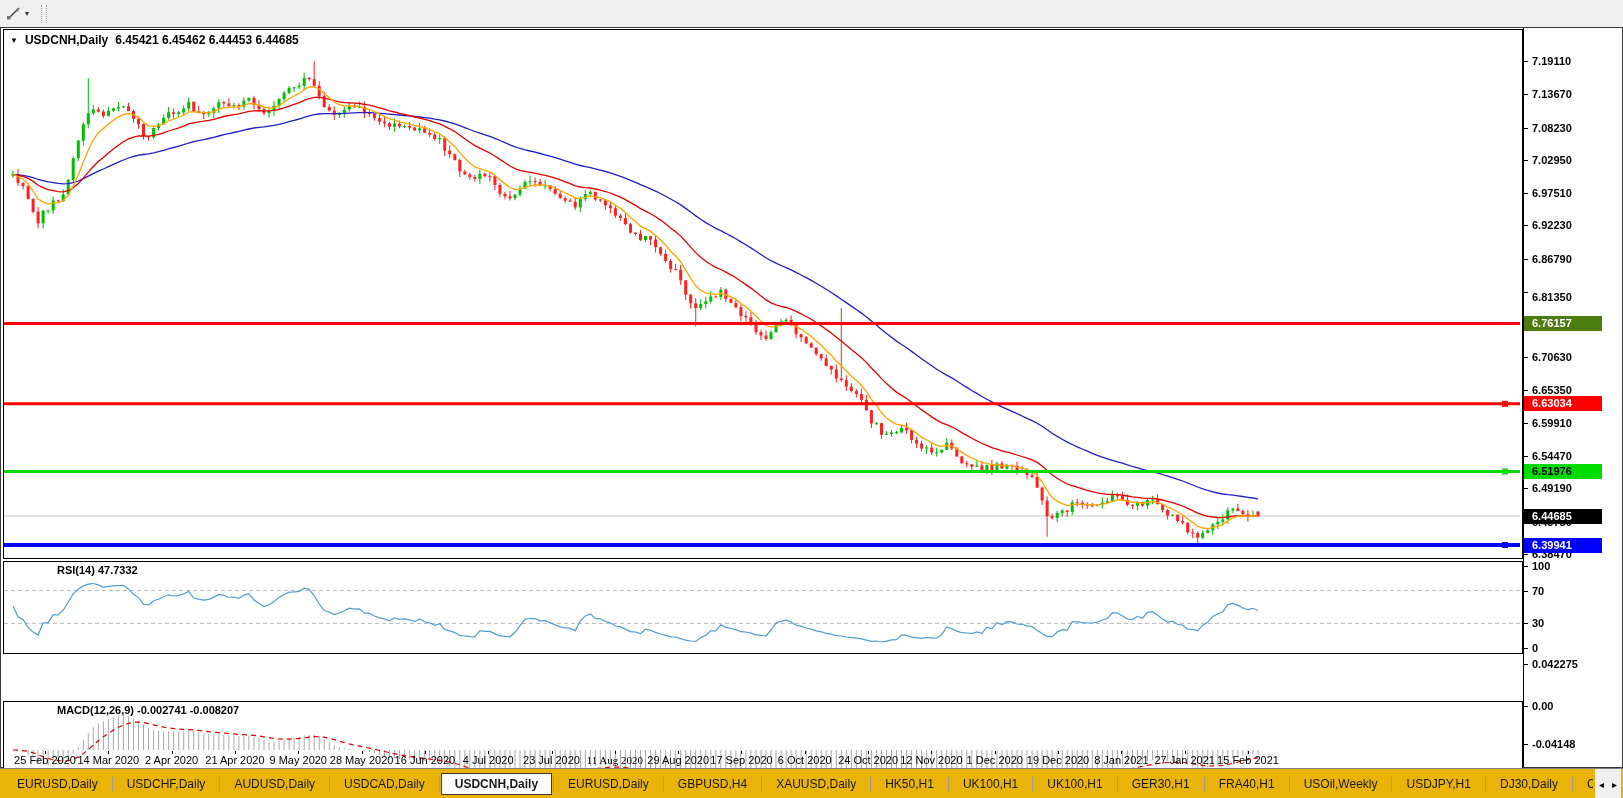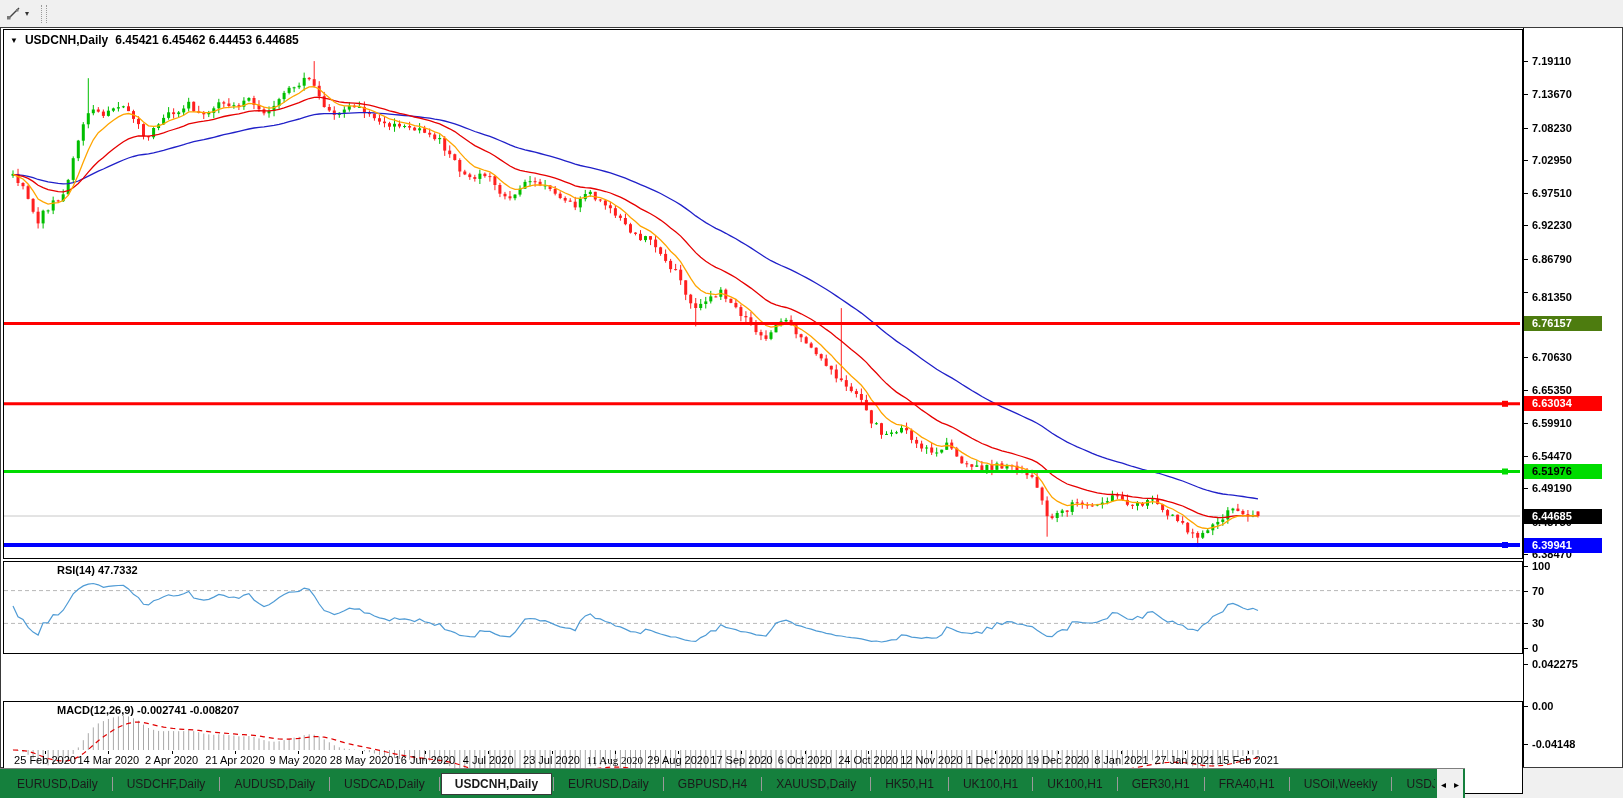--- a/index.html
+++ b/index.html
@@ -25,21 +25,21 @@
   .ind-label{position:absolute;top:2px;left:5px;font-size:11px;font-weight:700;color:#000;padding-left:48px;}
   .date-row{position:absolute;left:2px;top:723px;width:1520px;height:16px;}
   .date-label{position:absolute;top:3px;font-size:11px;color:#000;transform:translateX(-50%);white-space:nowrap;}
   .dtick{position:absolute;top:0;width:1px;height:3px;background:#000;}
   
   .axis-col{position:absolute;left:1522px;top:0;width:98px;height:739px;border-left:1px solid #000;background:#FFF;}
   .ydash{position:absolute;left:0;width:4px;height:1px;background:#000;}
   .ytick{position:absolute;left:8px;height:14px;line-height:14px;font-size:11px;font-weight:700;color:#000;white-space:nowrap;}
   .marker{position:absolute;left:0;width:70px;height:15px;line-height:15px;font-size:11px;font-weight:700;padding-left:8px;z-index:3;white-space:nowrap;}
   
-  .tabbar{position:absolute;left:0;top:768px;width:1465px;height:30px;background:#15803d;border-top:1px solid #7f7f7f;}
+  .tabbar{position:absolute;left:0;top:768px;width:1623px;height:30px;background:#eab308;border-top:1px solid #7f7f7f;}
   .tabs{position:absolute;left:4px;top:0;right:30px;height:30px;display:flex;align-items:center;overflow:hidden;}
   .tab{font-size:12px;color:#1a1a1a;padding:3px 13px;white-space:nowrap;flex-shrink:0;}
   .tab.active{background:#FFF;border:1px solid #3a3a3a;font-weight:700;}
   .tsep{width:1px;height:14px;background:#9a9a9a;margin:0 1px;flex-shrink:0;}
   .tab-arrows{position:absolute;right:2px;top:0;height:30px;display:flex;align-items:center;gap:8px;padding:0 4px;font-size:10px;color:#000;background:#F0F0F0;}
 </style>
 </head>
 <body>
 
 <div class="toolbar">

